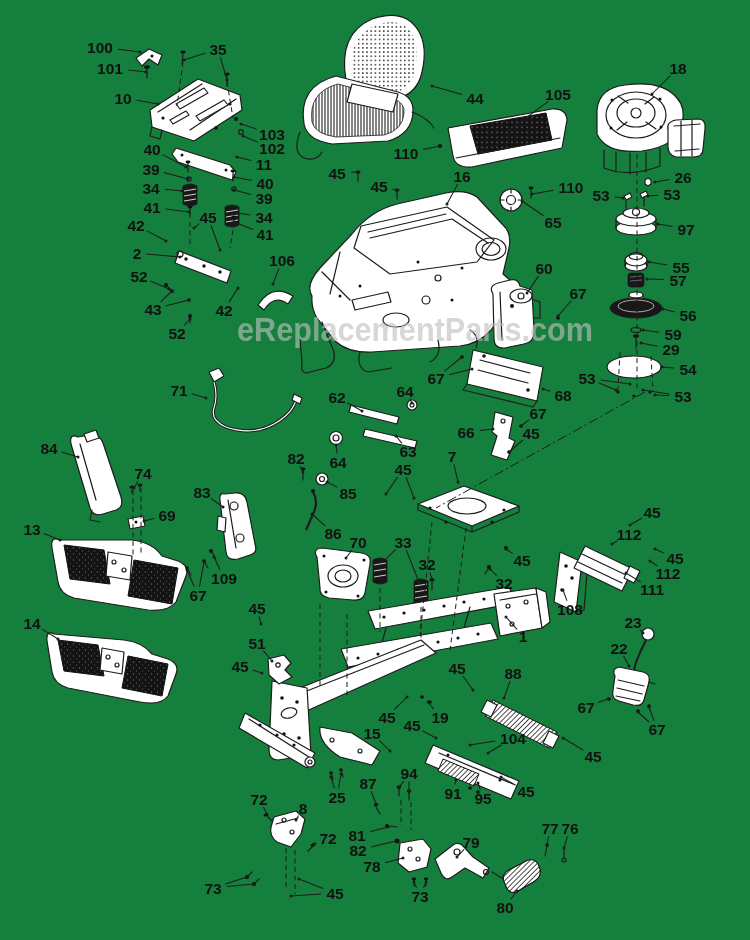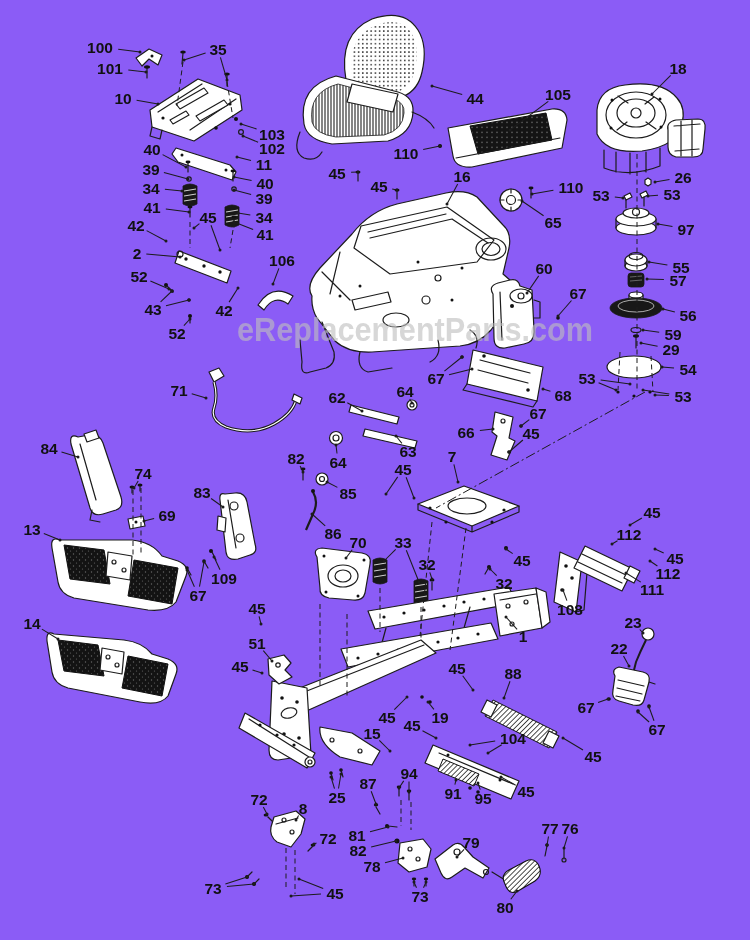--- a/index.html
+++ b/index.html
@@ -1,16 +1,16 @@
 <!DOCTYPE html>
 <html><head>
 <meta charset="utf-8">
 <style>
   html,body{margin:0;padding:0;background:#fff;width:750px;height:940px;overflow:hidden}
-  #stage{position:relative;width:750px;height:940px;background:#8b5cf6}
+  #stage{position:relative;width:750px;height:940px;background:#15803d}
   svg{display:block}
   .fw{fill:#fff;stroke:#1c1c1c;stroke-width:1.2;stroke-linejoin:round}
   .fn{fill:none;stroke:#1c1c1c;stroke-width:1.2;stroke-linejoin:round;stroke-linecap:round}
   .fb{fill:#181818;stroke:#181818;stroke-width:0.8}
   .dash{fill:none;stroke:#1c1c1c;stroke-width:1;stroke-dasharray:5 3.5}
   .dashdot{fill:none;stroke:#1c1c1c;stroke-width:1;stroke-dasharray:10 3 2 3}
   .wline{stroke:#fff;stroke-width:0.8;fill:none}
   .callout{font:700 15.5px "Liberation Sans",sans-serif;fill:#111}
   .leader{stroke:#1c1c1c;stroke-width:1.05;fill:none}
   .watermark{font:700 33px "Liberation Sans",sans-serif;opacity:.62}

